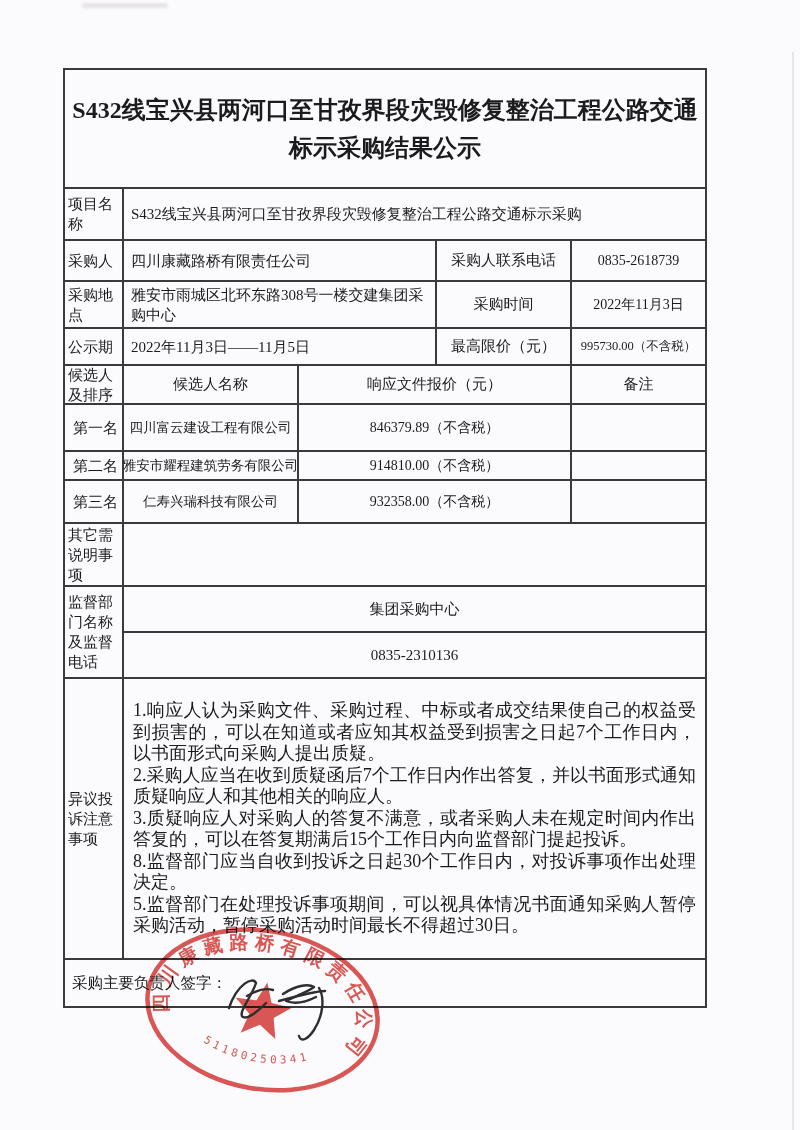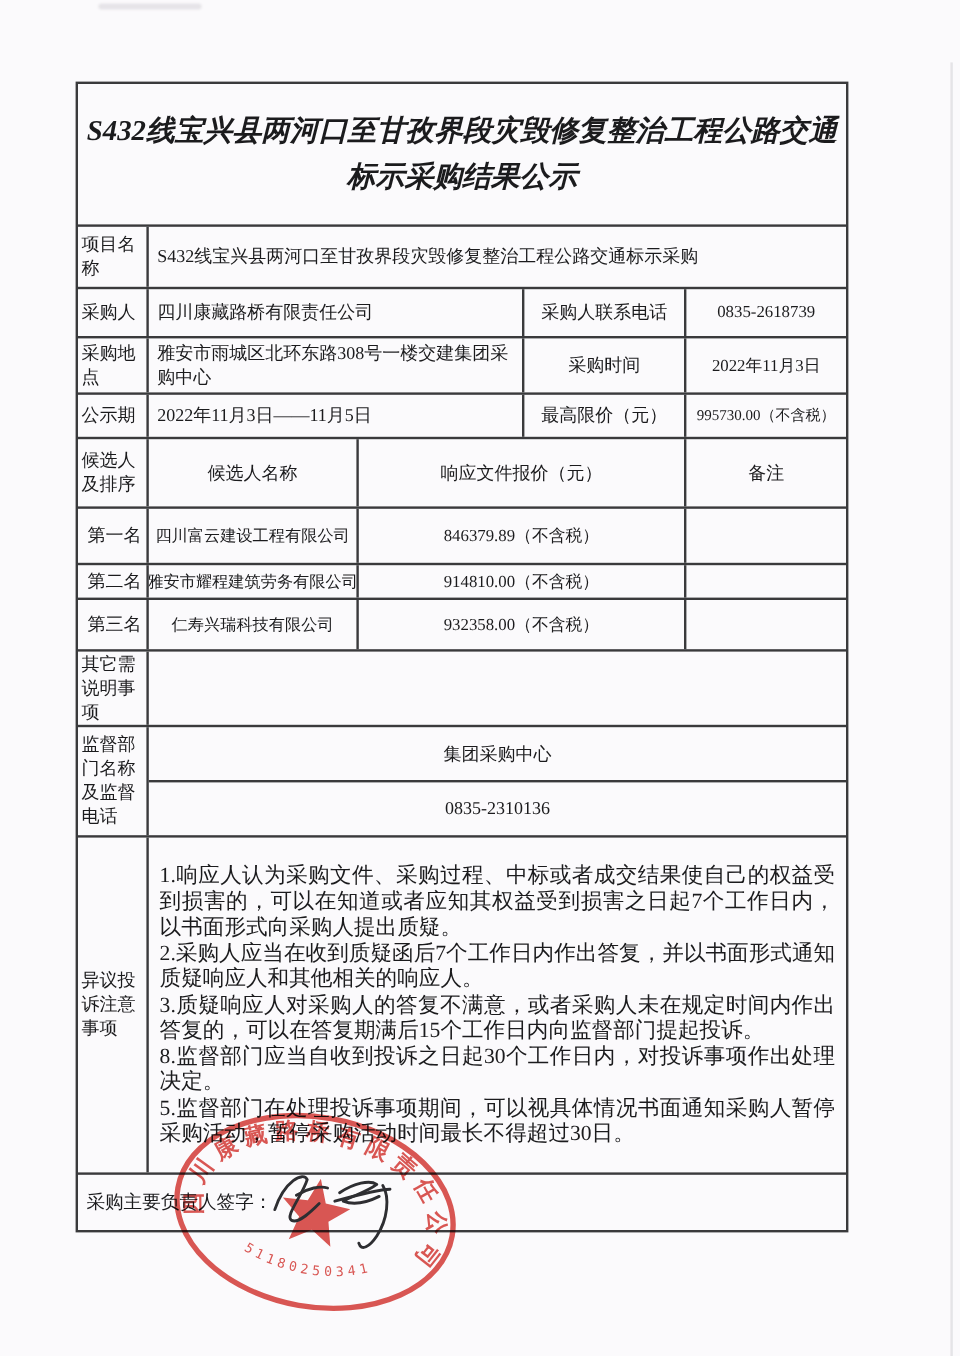--- a/index.html
+++ b/index.html
@@ -21,27 +21,27 @@
   .row{display:flex;box-sizing:border-box;border-top:2px solid #3a3a3c;}
   .row:first-child{border-top:none;}
   .cell{box-sizing:border-box;border-right:2px solid #3a3a3c;display:flex;align-items:center;overflow:hidden;}
   .cell:last-child{border-right:none;}
   .cA{width:59px;padding:2px 3px;line-height:20px;font-size:15px;word-break:break-all;}
   .cB{flex:1;padding:2px 7px;font-size:15px;line-height:20px;}
   .cC{width:135px;justify-content:center;font-size:15px;text-align:center;}
   .cD{width:133px;justify-content:center;font-size:12.5px;white-space:nowrap;text-align:center;}
   .cB2{width:175px;justify-content:center;font-size:13.5px;white-space:nowrap;text-align:center;}
   .cC2{flex:1;justify-content:center;font-size:14px;text-align:center;}
-  .r-title{height:117px;align-items:center;justify-content:flex-end;font-style:italic;}
+  .r-title{height:117px;align-items:center;justify-content:flex-end;}
   .title-box{width:100%;text-align:center;font-weight:bold;font-size:24px;line-height:38px;letter-spacing:0px;}
   .r-project{height:52px;}
   .r-purchaser{height:41px;}
   .r-location{height:47px;}
   .r-publicity{height:37px;}
-  .r-cand-head{height:58px;}
+  .r-cand-head{height:39px;}
   .r-cand1{height:47px;}
   .r-cand2{height:29px;}
   .r-cand3{height:43px;}
   .r-other{height:63px;}
   .r-supervise{height:92px;}
   .r-objection{height:281px;}
   .r-sign{height:48px;}
   .sup-stack{flex:1;display:flex;flex-direction:column;}
   .sup-sub{flex:1;display:flex;align-items:center;justify-content:center;font-size:15px;}
   .sup-sub.first{border-bottom:2px solid #3a3a3c;}

